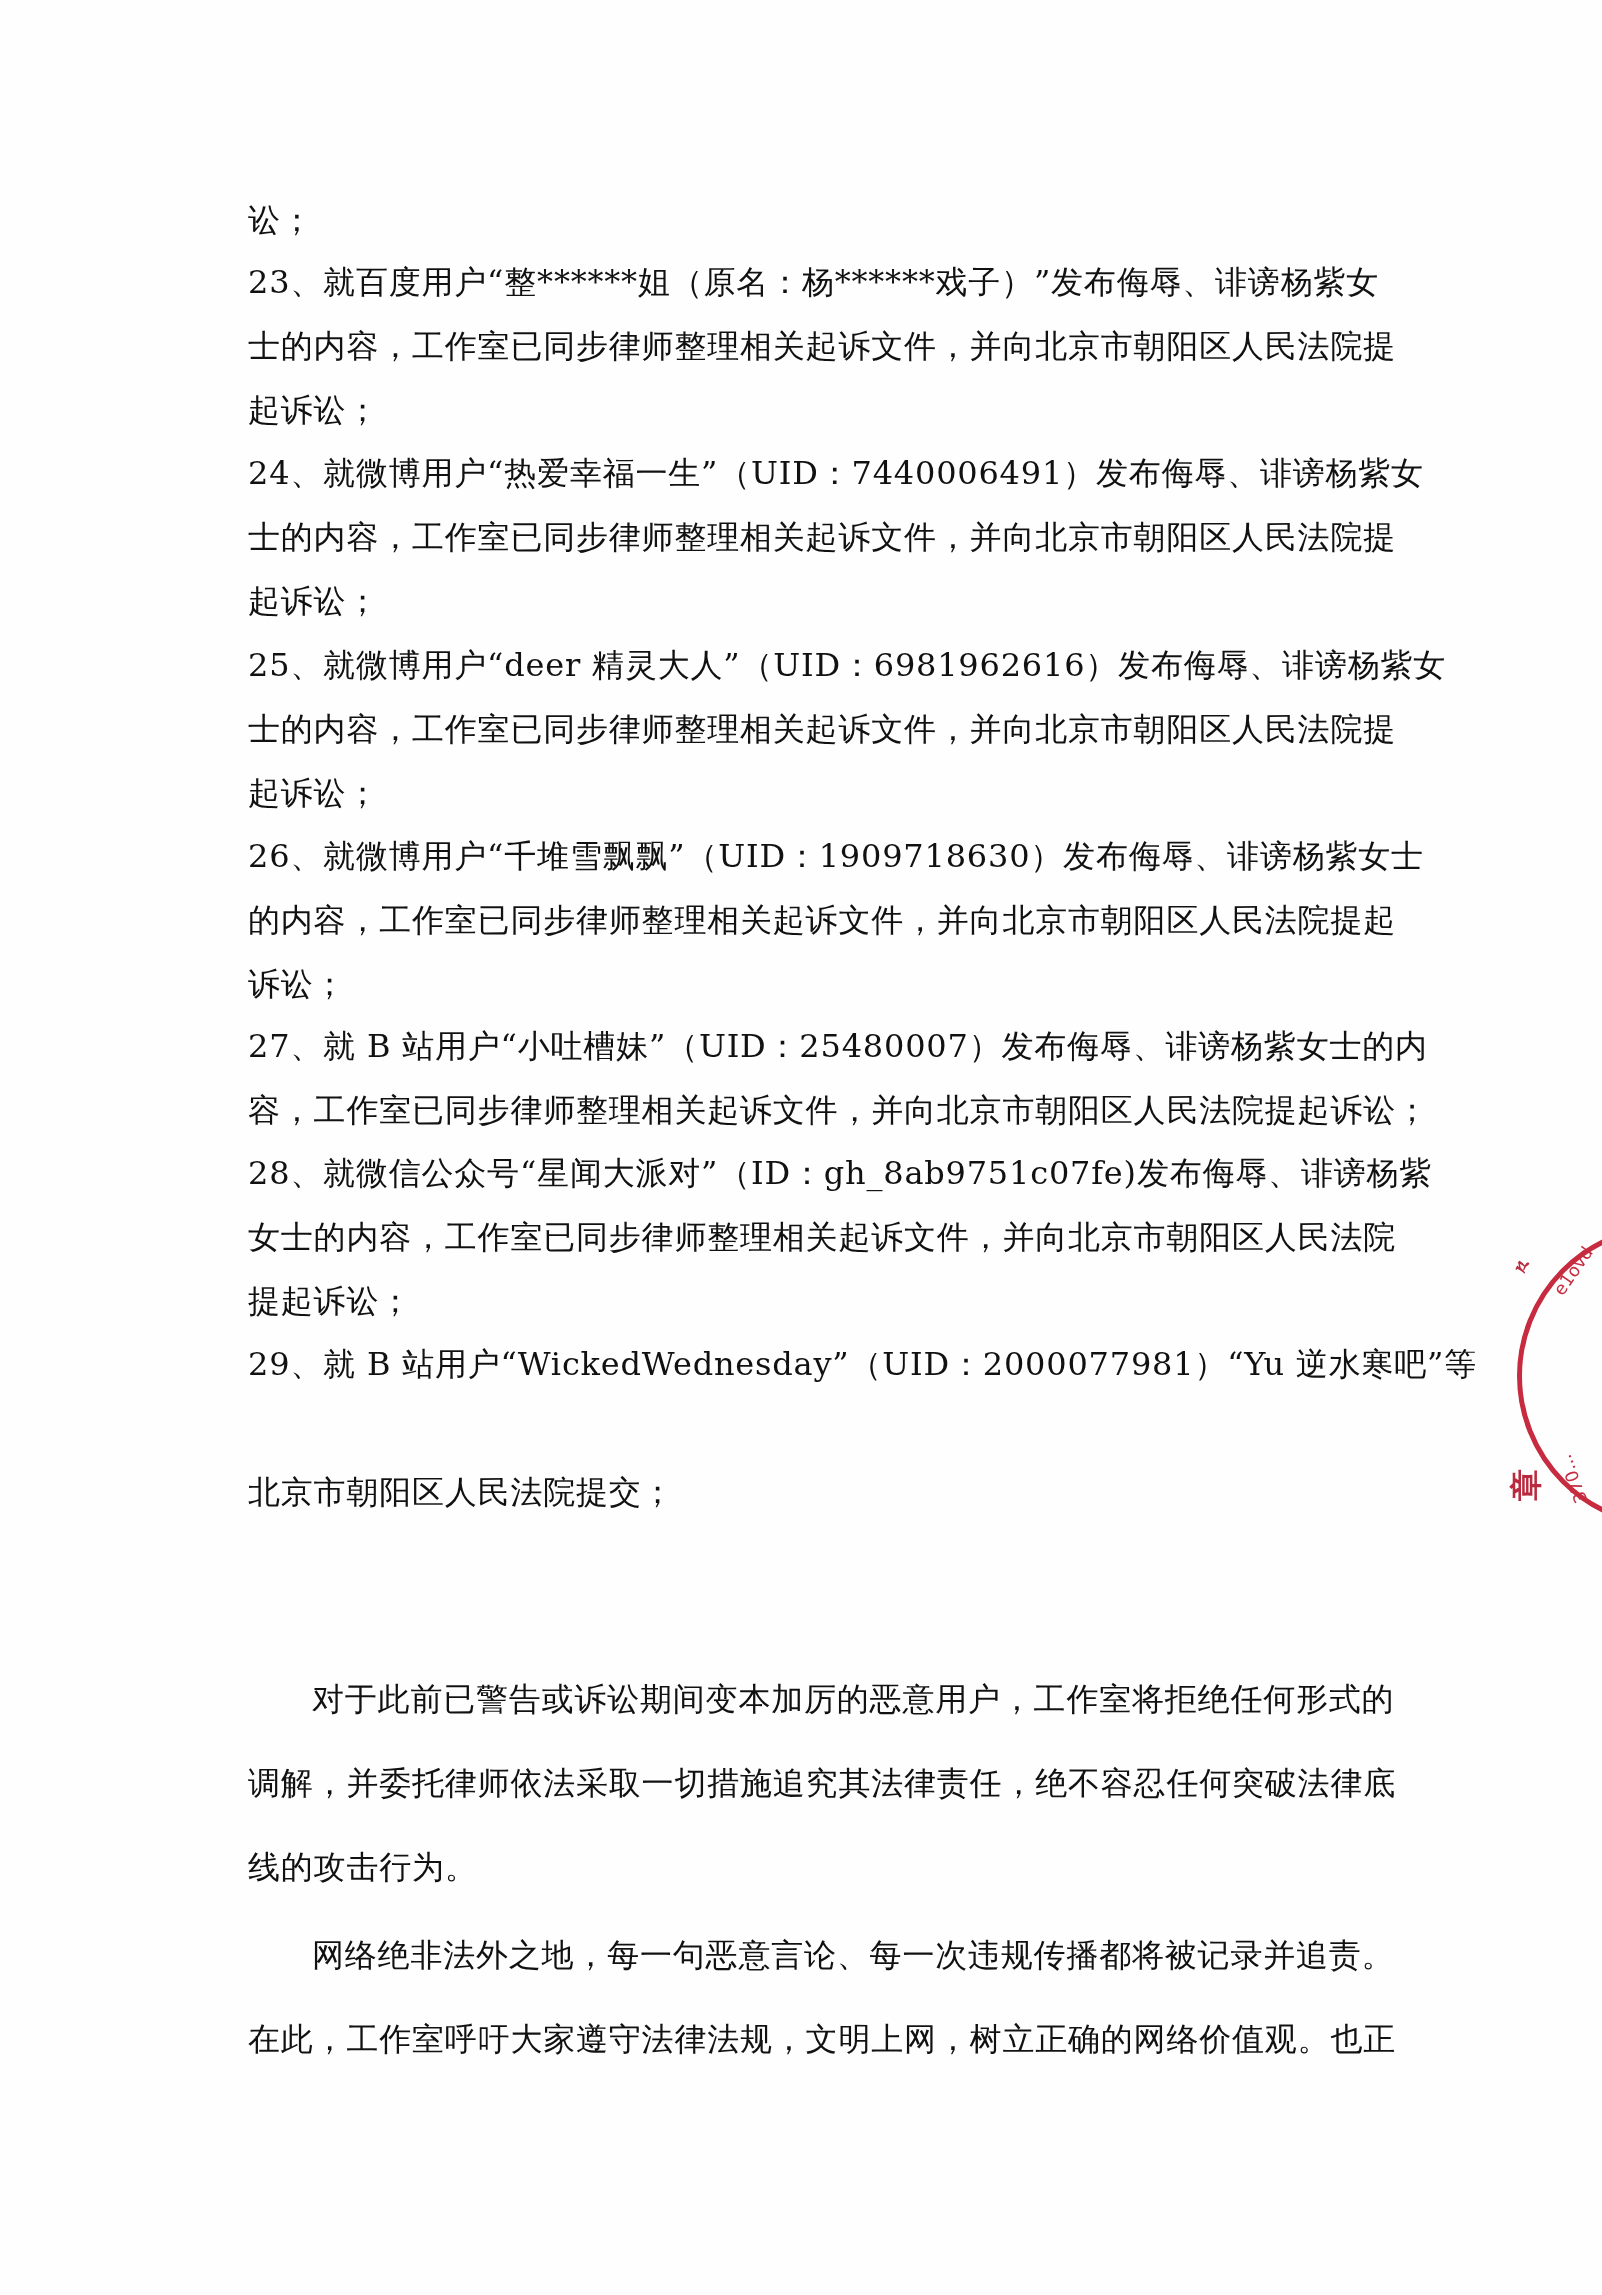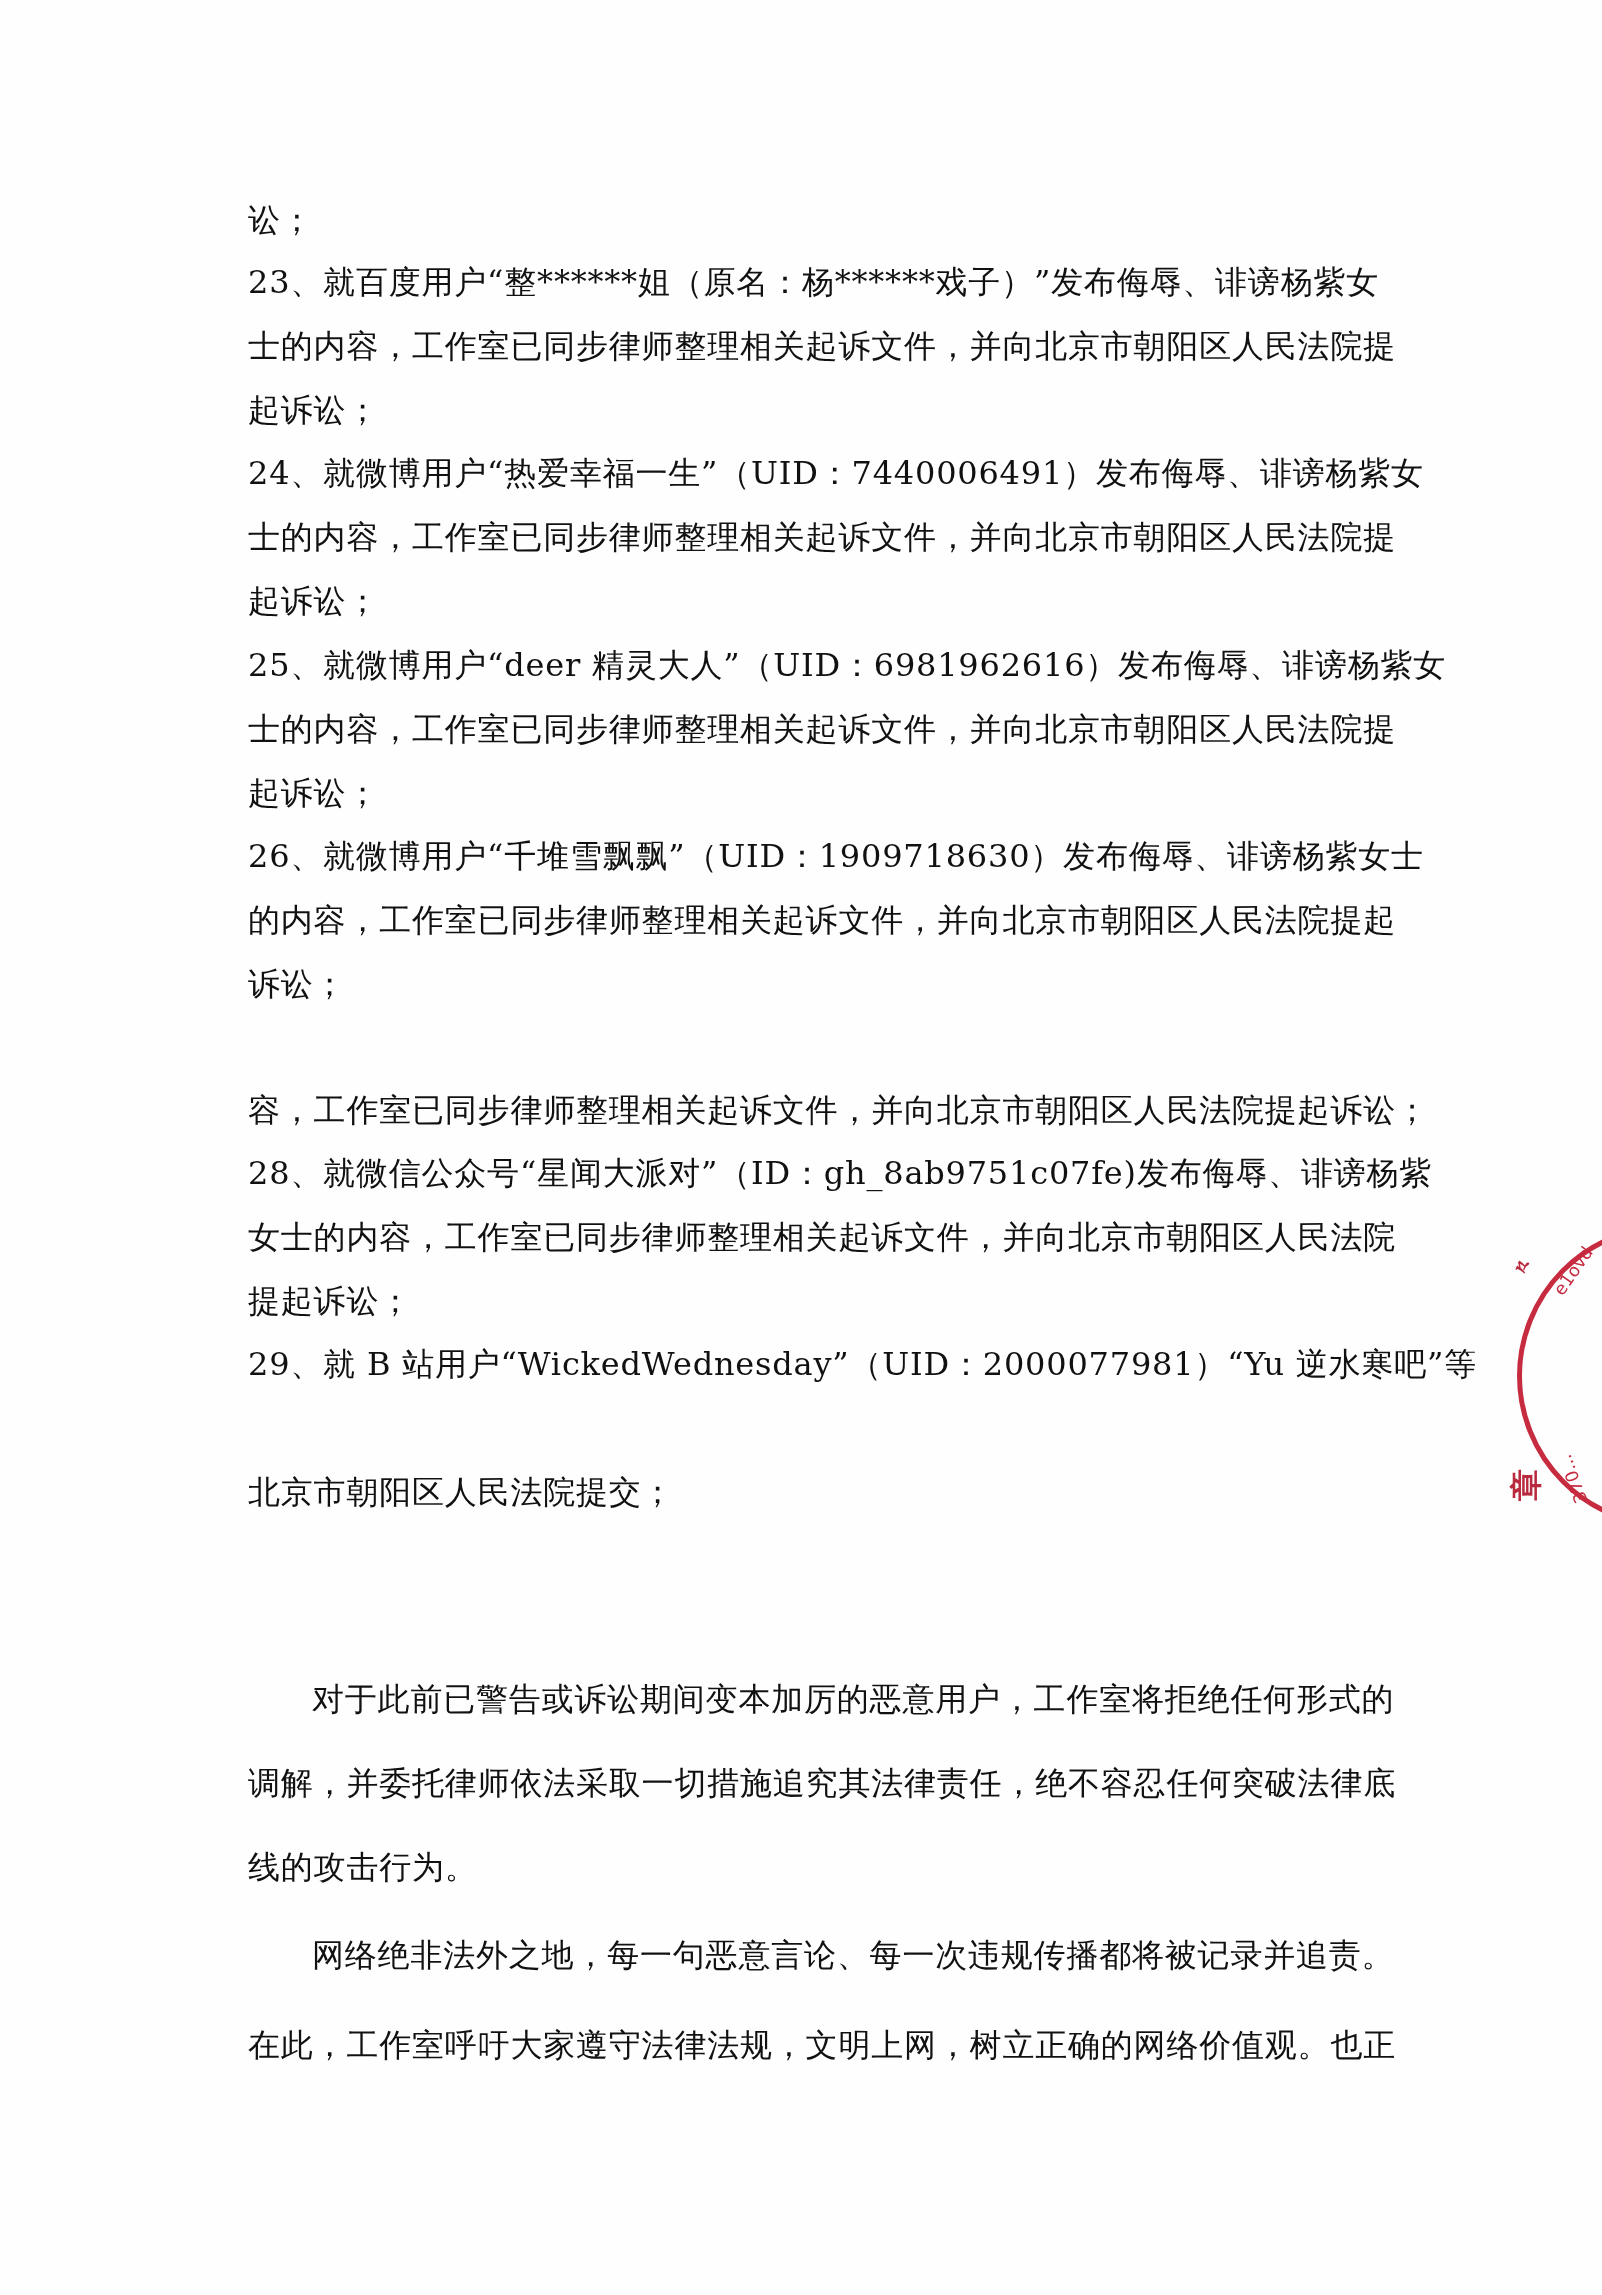--- a/index.html
+++ b/index.html
@@ -78,35 +78,36 @@
   <div class="line" style="top:577px;">起诉讼；</div>
 
   <div class="line justify" style="top:641px;">25、就微博用户“deer 精灵大人”（UID：6981962616）发布侮辱、诽谤杨紫女</div>
   <div class="line justify" style="top:705px;">士的内容，工作室已同步律师整理相关起诉文件，并向北京市朝阳区人民法院提</div>
   <div class="line" style="top:769px;">起诉讼；</div>
 
   <div class="line justify" style="top:832px;">26、就微博用户“千堆雪飘飘”（UID：1909718630）发布侮辱、诽谤杨紫女士</div>
   <div class="line justify" style="top:896px;">的内容，工作室已同步律师整理相关起诉文件，并向北京市朝阳区人民法院提起</div>
   <div class="line" style="top:960px;">诉讼；</div>
 
+  <div class="line justify" style="top:1022px;">27、就 B 站用户“小吐槽妹”（UID：25480007）发布侮辱、诽谤杨紫女士的内</div>
   <div class="line justify" style="top:1086px;font-family:Liberation Serif, serif;">容，工作室已同步律师整理相关起诉文件，并向北京市朝阳区人民法院提起诉讼；</div>
 
   <div class="line justify" style="top:1149px;">28、就微信公众号“星闻大派对”（ID：gh_8ab9751c07fe)发布侮辱、诽谤杨紫</div>
   <div class="line" style="top:1277px;">提起诉讼；</div>
   <div class="line justify" style="top:1213px;">女士的内容，工作室已同步律师整理相关起诉文件，并向北京市朝阳区人民法院</div>
 
   <div class="line justify" style="top:1340px;">29、就 B 站用户“WickedWednesday”（UID：2000077981）“Yu 逆水寒吧”等</div>
   <div class="line" style="top:1468px;">北京市朝阳区人民法院提交；</div>
 
   <div class="line justify indent" style="top:1675px;">对于此前已警告或诉讼期间变本加厉的恶意用户，工作室将拒绝任何形式的</div>
   <div class="line justify" style="top:1759px;">调解，并委托律师依法采取一切措施追究其法律责任，绝不容忍任何突破法律底</div>
   <div class="line" style="top:1843px;">线的攻击行为。</div>
 
   <div class="line justify indent" style="top:1931px;">网络绝非法外之地，每一句恶意言论、每一次违规传播都将被记录并追责。</div>
-  <div class="line justify" style="top:2015px;margin-top:6px;">在此，工作室呼吁大家遵守法律法规，文明上网，树立正确的网络价值观。也正</div>
+  <div class="line justify" style="top:2015px;">在此，工作室呼吁大家遵守法律法规，文明上网，树立正确的网络价值观。也正</div>
 
   <div class="stamp">
     <span class="stamp-text" style="left:24px; top:32px; transform:rotate(-55deg);">e1ovd</span>
     <span class="stamp-text" style="left:26px; top:240px; transform:rotate(-110deg);">370...</span>
     <span class="stamp-char" style="left:-11.2px; top:234px; transform:rotate(-90deg);">章</span>
     <span class="stamp-char" style="left:-11.2px; top:24px; font-size:21px; transform:rotate(-90deg);">々</span>
   </div>
 
 </div>
 

